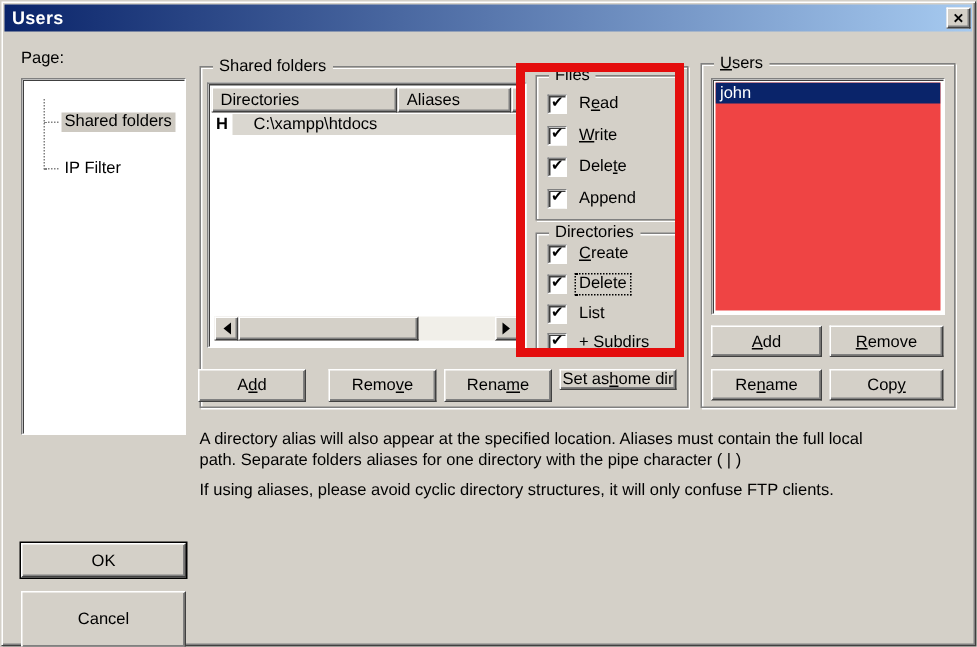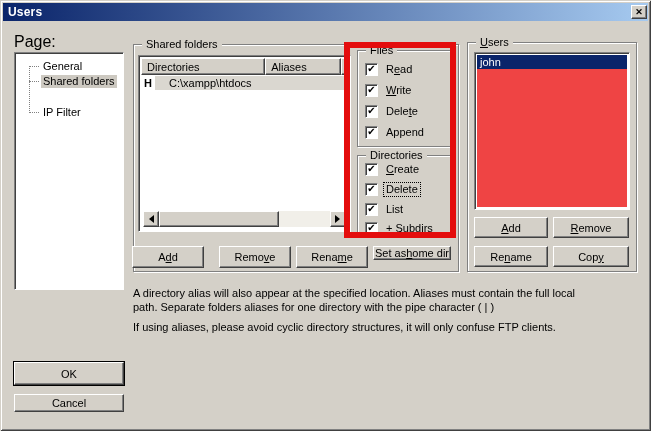--- a/index.html
+++ b/index.html
@@ -57,21 +57,21 @@
   .groupbox {
     position: absolute;
     border: 1px solid #808080;
     box-shadow: inset 1px 1px 0 #fff, 1px 1px 0 #fff;
   }
   .grouplabel {
     position: absolute; top: -8px; left: 8px;
     background: #d4d0c8; padding: 0 4px;
     font-size: 11px; line-height: 14px; white-space: nowrap;
   }
-  .lbl { position: absolute; font-size: 16px; white-space: nowrap; }
+  .lbl { position: absolute; font-size: 11px; white-space: nowrap; }
   
   .close-btn { left: 631px; top: 5px; width: 16px; height: 14px;
     font-size: 9px; font-weight: bold; line-height: 1; padding-top: 1px; }
   
   .tree { left: 14px; top: 52px; width: 110px; height: 238px; }
   .tree-inner { position: absolute; inset: 2px; background: #fff; overflow: hidden; }
   .vline { position: absolute; left: 12px; top: 11px; height: 47px;
     border-left: 1px dotted #808080; }
   .titem { position: absolute; left: 0; height: 15px; display: flex;
     align-items: center; padding-left: 24px; width: 100%; }
@@ -130,24 +130,20 @@
     <span class="title">Users</span>
   </div>
   <button class="btn abs close-btn">
     <span>✕</span>
   </button>
 
   <span class="lbl" style="left:14px; top:33px;">Page:</span>
   <div class="abs sunken tree">
     <div class="tree-inner">
       <div class="vline"></div>
-      <div class="titem" style="top:4px;">
-        <span class="stub"></span>
-        <span class="titem-label">General</span>
-      </div>
       <div class="titem" style="top:19px;">
         <span class="stub"></span>
         <span class="titem-label sel">Shared folders</span>
       </div>
       <div class="titem" style="top:50px;">
         <span class="stub"></span>
         <span class="titem-label">IP Filter</span>
       </div>
     </div>
   </div>
@@ -254,15 +250,15 @@
   <button class="btn abs" style="left:474px; top:217px; width:74px; height:21px;"><u>A</u>dd</button>
   <button class="btn abs" style="left:553px; top:217px; width:76px; height:21px;"><u>R</u>emove</button>
   <button class="btn abs" style="left:474px; top:246px; width:74px; height:21px;">Re<u>n</u>ame</button>
   <button class="btn abs" style="left:553px; top:246px; width:76px; height:21px;">Cop<u>y</u></button>
 
   <div class="note-line" style="top:287px;">A directory alias will also appear at the specified location. Aliases must contain the full local</div>
   <div class="note-line" style="top:301px;">path. Separate folders aliases for one directory with the pipe character ( | )</div>
   <div class="note-line" style="top:321px;">If using aliases, please avoid cyclic directory structures, it will only confuse FTP clients.</div>
 
   <button class="btn abs default" style="left:14px; top:362px; width:110px; height:23px;">OK</button>
-  <button class="btn abs" style="left:14px; top:394px; width:110px; height:18px;">Cancel</button>
+  <button class="btn abs" style="left:14px; top:394px; width:110px; height:38px;">Cancel</button>
 
 </div>
 
 </body></html>

